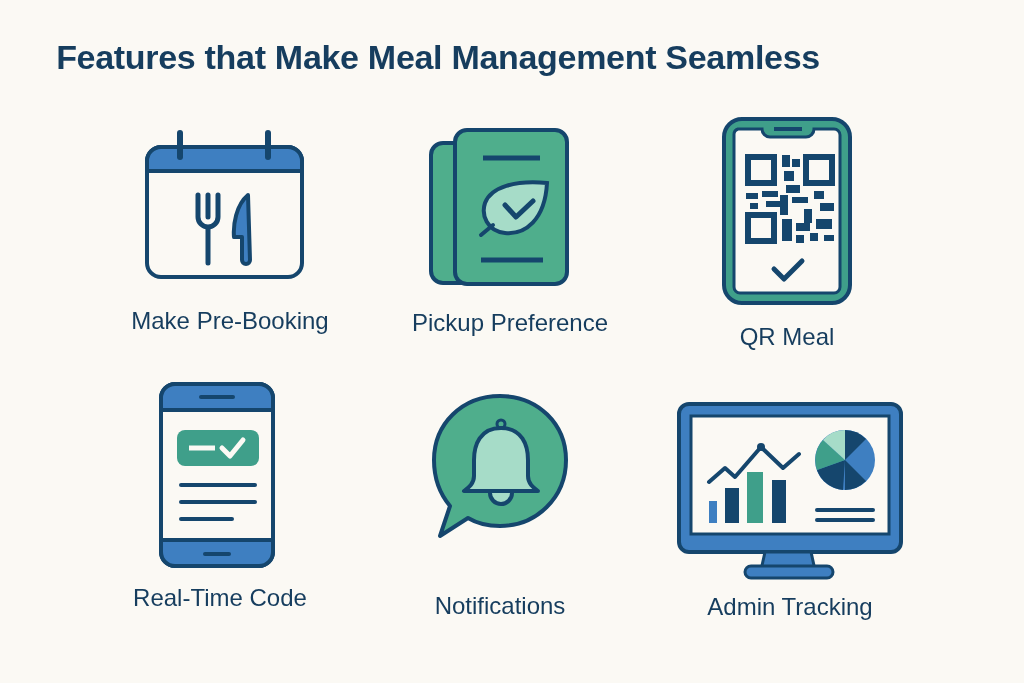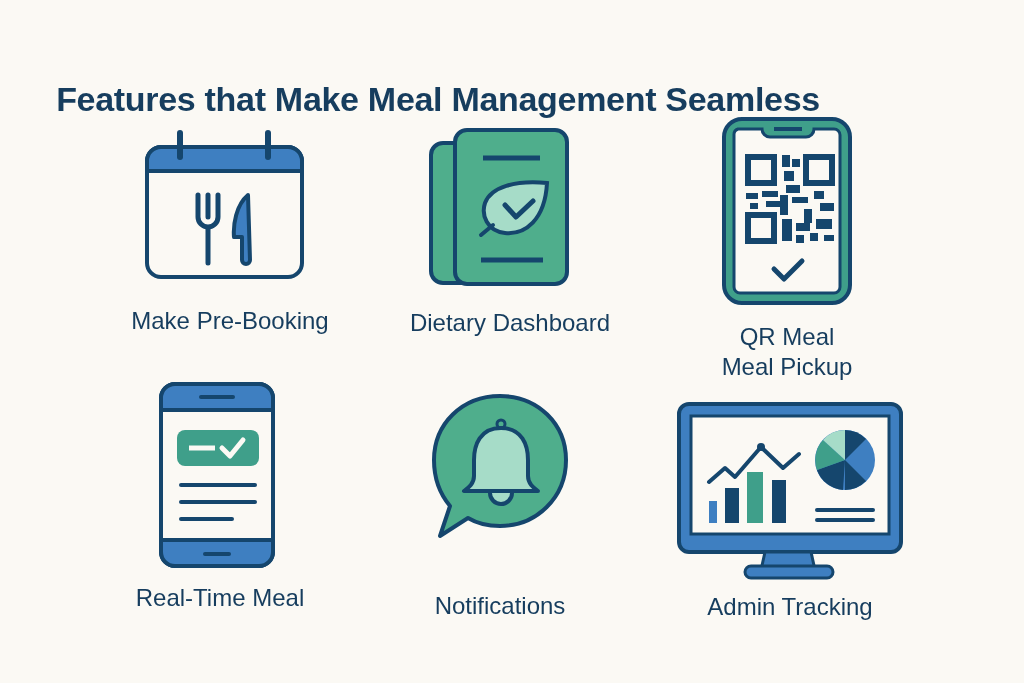--- a/index.html
+++ b/index.html
@@ -2,21 +2,21 @@
 <html><head>
 <meta charset="utf-8">
 <style>
   html, body { margin:0; padding:0; }
   body {
     width:1024px; height:683px; background:#fbf9f4; position:relative; overflow:hidden;
     font-family:"Liberation Sans", sans-serif; color:#163d5e;
   }
   .title {
     position:absolute; left:0; top:38px; width:876px; text-align:center;
-    font-size:34px; font-weight:bold; color:#163d5e; letter-spacing:-0.3px;margin-top:42px;
+    font-size:34px; font-weight:bold; color:#163d5e; letter-spacing:-0.3px;
   }
   .feature { position:absolute; }
   .feature svg { position:absolute; display:block; }
   .label {
     position:absolute; text-align:center; font-size:24px; line-height:30px;
     color:#163d5e; white-space:nowrap;
   }
 </style>
 </head>
 <body>
@@ -43,21 +43,21 @@
   <svg style="left:425px;top:125px" width="150" height="165" viewBox="0 0 150 165">
     <rect x="6" y="18" width="115" height="140" rx="12" fill="#4fae8c" stroke="#15466d" stroke-width="4"></rect>
     <rect x="30" y="5" width="112" height="154" rx="12" fill="#4fae8c" stroke="#15466d" stroke-width="4"></rect>
     <line x1="58" y1="33" x2="115" y2="33" stroke="#15466d" stroke-width="5"></line>
     <line x1="56" y1="135" x2="118" y2="135" stroke="#15466d" stroke-width="5"></line>
     <path d="M122 58 C120 95 100 110 80 108 C62 106 56 90 60 78 C66 62 90 55 122 58 Z" fill="#a6dcc8" stroke="#15466d" stroke-width="4"></path>
     <line x1="68" y1="100" x2="56" y2="110" stroke="#15466d" stroke-width="4" stroke-linecap="round"></line>
     <path d="M80 80 L91 92 L108 76" fill="none" stroke="#15466d" stroke-width="5" stroke-linecap="round" stroke-linejoin="round"></path>
   </svg>
   <div class="label" style="left:370px;top:308px;width:280px">
-    <div>Dietary Dashboard</div>
+    <div>Pickup Preference</div>
   </div>
 </div>
 
 <div class="feature">
   <svg style="left:720px;top:115px" width="135" height="192" viewBox="0 0 135 192">
     <rect x="4" y="4" width="126" height="184" rx="18" fill="#3f9f8a" stroke="#15466d" stroke-width="4"></rect>
     <path d="M18 14 H42 a8 8 0 0 0 8 8 H86 a8 8 0 0 0 8 -8 H114 a6 6 0 0 1 6 6 V172 a6 6 0 0 1 -6 6 H20 a6 6 0 0 1 -6 -6 V20 a6 6 0 0 1 4 -6 Z" fill="#fbf9f4" stroke="#15466d" stroke-width="3"></path>
     <line x1="54" y1="14" x2="82" y2="14" stroke="#15466d" stroke-width="4"></line>
     <g fill="#15466d">
       <rect x="28" y="42" width="26" height="26" fill="none" stroke="#15466d" stroke-width="6"></rect>
@@ -80,40 +80,39 @@
       <rect x="76" y="108" width="14" height="8"></rect>
         <rect x="96" y="104" width="16" height="10"></rect>
       <rect x="76" y="120" width="8" height="8"></rect>
         <rect x="90" y="118" width="8" height="8"></rect>
       <rect x="104" y="120" width="10" height="6"></rect>
     </g>
     <path d="M54 154 L64 164 L82 146" fill="none" stroke="#15466d" stroke-width="5" stroke-linecap="round" stroke-linejoin="round"></path>
   </svg>
   <div class="label" style="left:667px;top:322px;width:240px">
     <div>QR Meal</div>
-    <div>Meal Pickup</div>
   </div>
 </div>
 
 <div class="feature">
   <svg style="left:157px;top:380px" width="120" height="190" viewBox="0 0 120 190">
     <rect x="4" y="4" width="112" height="182" rx="14" fill="#fbf9f4" stroke="#15466d" stroke-width="4"></rect>
     <path d="M4 30 V18 a14 14 0 0 1 14 -14 H102 a14 14 0 0 1 14 14 V30 Z" fill="#3e7fc1" stroke="#15466d" stroke-width="4"></path>
     <path d="M4 160 V172 a14 14 0 0 0 14 14 H102 a14 14 0 0 0 14 -14 V160 Z" fill="#3e7fc1" stroke="#15466d" stroke-width="4"></path>
     <line x1="44" y1="17" x2="76" y2="17" stroke="#15466d" stroke-width="4" stroke-linecap="round"></line>
     <line x1="48" y1="174" x2="72" y2="174" stroke="#15466d" stroke-width="4" stroke-linecap="round"></line>
     <rect x="20" y="50" width="82" height="36" rx="8" fill="#3f9f8a"></rect>
     <line x1="32" y1="68" x2="58" y2="68" stroke="#fbf9f4" stroke-width="5"></line>
     <path d="M65 68 L73 76 L86 60" fill="none" stroke="#fbf9f4" stroke-width="5" stroke-linecap="round" stroke-linejoin="round"></path>
     <line x1="24" y1="105" x2="98" y2="105" stroke="#15466d" stroke-width="4" stroke-linecap="round"></line>
     <line x1="24" y1="122" x2="98" y2="122" stroke="#15466d" stroke-width="4" stroke-linecap="round"></line>
     <line x1="24" y1="139" x2="75" y2="139" stroke="#15466d" stroke-width="4" stroke-linecap="round"></line>
   </svg>
   <div class="label" style="left:90px;top:583px;width:260px">
-    <div>Real-Time Meal</div>
+    <div>Real-Time Code</div>
   </div>
 </div>
 
 <div class="feature">
   <svg style="left:428px;top:390px" width="145" height="155" viewBox="0 0 145 155">
     <path d="M72 6 C110 6 138 34 138 70 C138 108 108 136 72 136 C60 136 50 134 40 128 L12 146 L22 116 C12 104 6 88 6 70 C6 34 34 6 72 6 Z" fill="#4fae8c" stroke="#15466d" stroke-width="4" stroke-linejoin="round"></path>
     <circle cx="73" cy="34" r="4" fill="none" stroke="#15466d" stroke-width="3"></circle>
     <path d="M73 38 C52 38 46 55 46 70 V86 C46 94 40 98 36 101 H110 C106 98 100 94 100 86 V70 C100 55 94 38 73 38 Z" fill="#a6dcc8" stroke="#15466d" stroke-width="4" stroke-linejoin="round"></path>
     <path d="M62 103 a11 11 0 0 0 22 0" fill="#a6dcc8" stroke="#15466d" stroke-width="4"></path>
   </svg>

